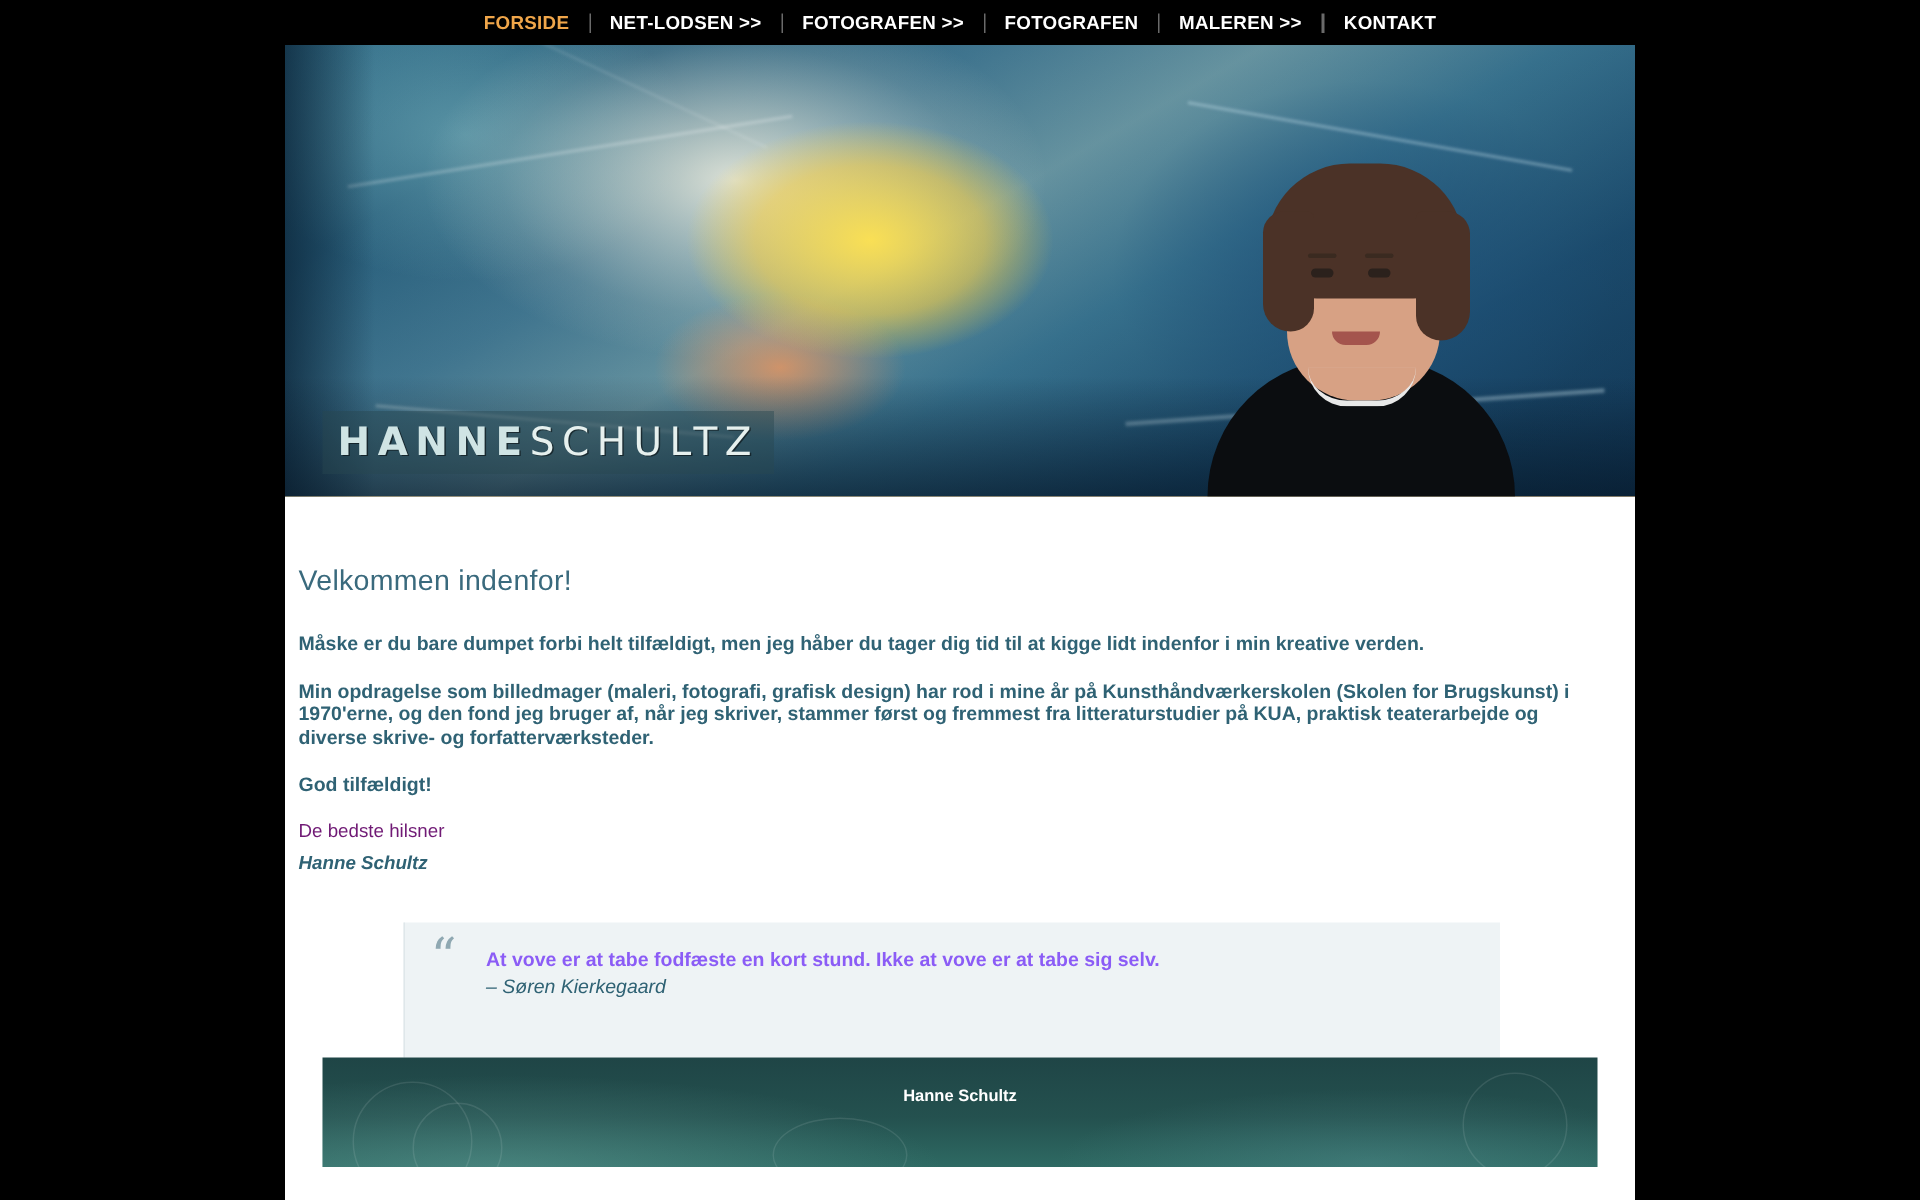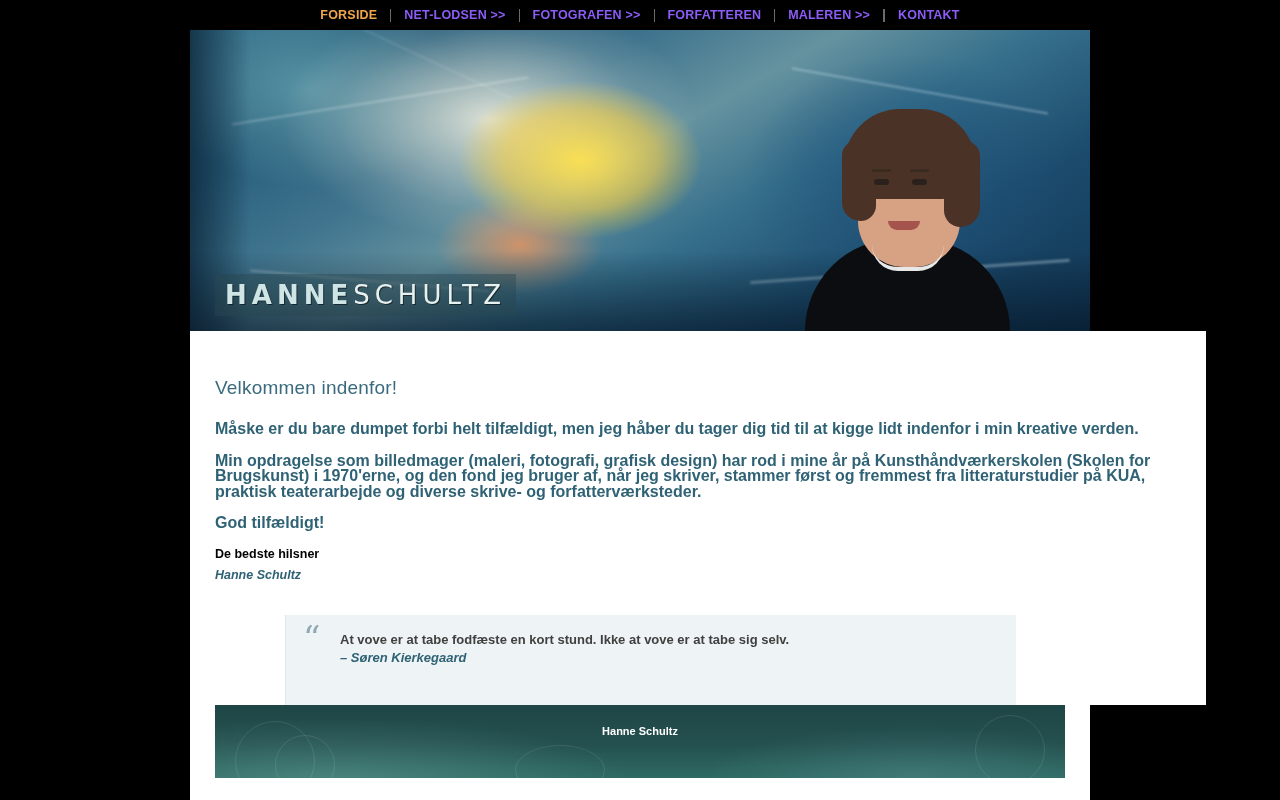--- a/index.html
+++ b/index.html
@@ -25,21 +25,21 @@
     display: flex;
     align-items: center;
     justify-content: center;
   }
   .nav-inner {
     display: flex;
     align-items: center;
     height: 30px;
   }
   .nav-item {
-    color: #8b5cf6;
+    color: #ffffff;
     font-size: 12.5px;
     font-weight: bold;
     letter-spacing: 0.2px;
     padding: 0 13px;
     line-height: 30px;
     white-space: nowrap;
     cursor: pointer;
     text-decoration: none;
   }
   .nav-item.active { color: #f0a64a; }
@@ -171,44 +171,44 @@
     font-weight: bold;
     color: #cfe4e4;
     background: rgba(40,70,80,0.45);
     padding: 6px 10px;
     font-family: "DejaVu Sans", sans-serif;
     text-shadow: 1px 1px 0 rgba(0,0,0,0.5);
   }
   .hero-logo .thin { font-weight: normal; color: #e6f0ee; }
   
   .content {
-    padding: 46px 25px 0 25px;
-    width: 1016px;
+    padding: 46px 25px 0 9px;
+    width: 900px;
     background: #fff;
   }
   h1.welcome {
     margin: 0 0 22px 0;
     font-size: 19px;
     font-weight: normal;
     color: #3a6a7d;
     letter-spacing: 0.2px;
   }
   p.body {
     margin: 0 0 16px 0;
-    font-size: 16px;
+    font-size: 13px;
     font-weight: bold;
     line-height: 15.5px;
     color: #2f6274;
   }
   p.sign {
     margin: 0 0 6px 0;
     font-size: 12.5px;
-    font-weight: bold;
+    font-weight: normal;
     line-height: 15.5px;
-    color: #000000;
+    color: #701a75;
   }
   .sign-name {
     font-style: italic;
     font-weight: bold;
     font-size: 12.5px;
     color: #2f6274;
   }
   
   .quote {
     position: relative;
@@ -223,26 +223,26 @@
     position: absolute;
     left: 17px; top: 6px;
     font-size: 34px;
     color: #8fa8b2;
     font-family: "DejaVu Serif", serif;
     line-height: 1;
   }
   .quote-text {
     font-size: 13px;
     font-weight: bold;
-    color: #404040;
+    color: #8b5cf6;
     line-height: 18px;
   }
   .quote-author {
     font-size: 13px;
-    font-weight: bold;
+    font-weight: normal;
     font-style: italic;
     color: #2f6274;
     line-height: 18px;
   }
   
   .footer {
     position: absolute;
     left: 25px;
     top: 675px;
     width: 850px;
@@ -277,21 +277,21 @@
 <div class="page">
 
   <div class="topnav">
     <div class="nav-inner">
       <a class="nav-item active">FORSIDE</a>
       <div class="nav-sep"></div>
       <a class="nav-item">NET-LODSEN &gt;&gt;</a>
       <div class="nav-sep"></div>
       <a class="nav-item">FOTOGRAFEN &gt;&gt;</a>
       <div class="nav-sep"></div>
-      <a class="nav-item">FORFATTEREN</a>
+      <a class="nav-item">FOTOGRAFEN</a>
       <div class="nav-sep"></div>
       <a class="nav-item">MALEREN &gt;&gt;</a>
       <div class="nav-sep"></div>
       <div class="nav-sep"></div>
       <a class="nav-item">KONTAKT</a>
     </div>
   </div>
 
   <div class="wrap">
 

